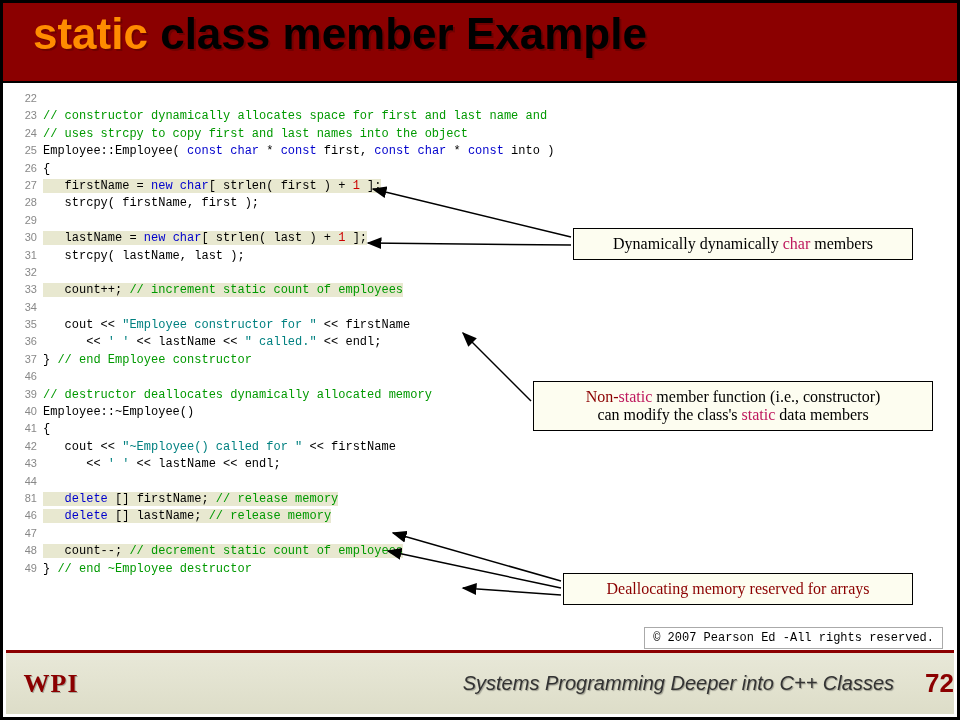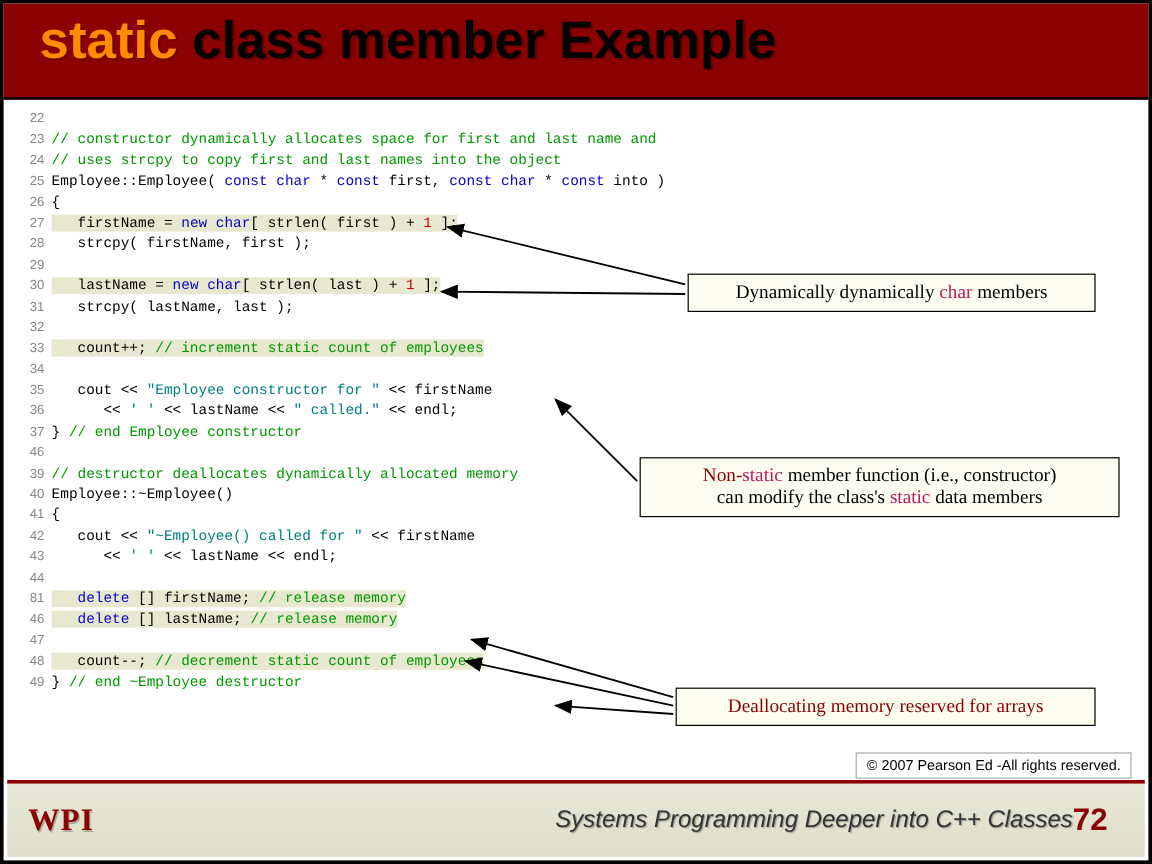--- a/index.html
+++ b/index.html
@@ -54,21 +54,21 @@
     font-family: 'Times New Roman', serif;
     font-size: 16px;
     text-align: center;
   }
   .callout .blue { color:#be185d; }
   .callout .darkred { color:#8b0000; }
   svg.arrows { position:absolute; top:0; left:0; width:960px; height:720px; pointer-events:none; }
   .copyright {
     position:absolute; right:14px; bottom:68px;
     border:1px solid #aaa; padding:3px 8px;
-    font-family: Liberation Sans, sans-serif; font-size:12px; background:#fff;
+    font-family: Liberation Mono, monospace; font-size:12px; background:#fff;
   }
   .footer {
     position:absolute; left:3px; right:3px; bottom:3px; height:64px;
     background: linear-gradient(#e8e8d8,#ddddc8);
     border-top:3px solid #8b0000;
     display:flex; align-items:center;
   }
   .wpi-logo {
     width:90px; text-align:center;
     font-family: 'Times New Roman', serif;
@@ -76,21 +76,21 @@
     letter-spacing:1px;
     text-shadow: 1px 1px 0 rgba(0,0,0,.25);
   }
   .footer-title {
     flex:1; text-align:right;
     font-family: 'Comic Sans MS', cursive, sans-serif;
     font-size:20px; font-style:italic; color:#333;
     text-shadow: 1px 1px 1px rgba(0,0,0,.3);
   }
   .page-num {
-    width:60px; text-align:left;
+    width:60px; text-align:right;
     font-family: 'Comic Sans MS', cursive, sans-serif;
     font-size:26px; color:#8b0000; font-weight:bold;
   }
 </style>
 </head>
 <body>
 
 <div class="slide-frame">
 
   <div class="header-band">

